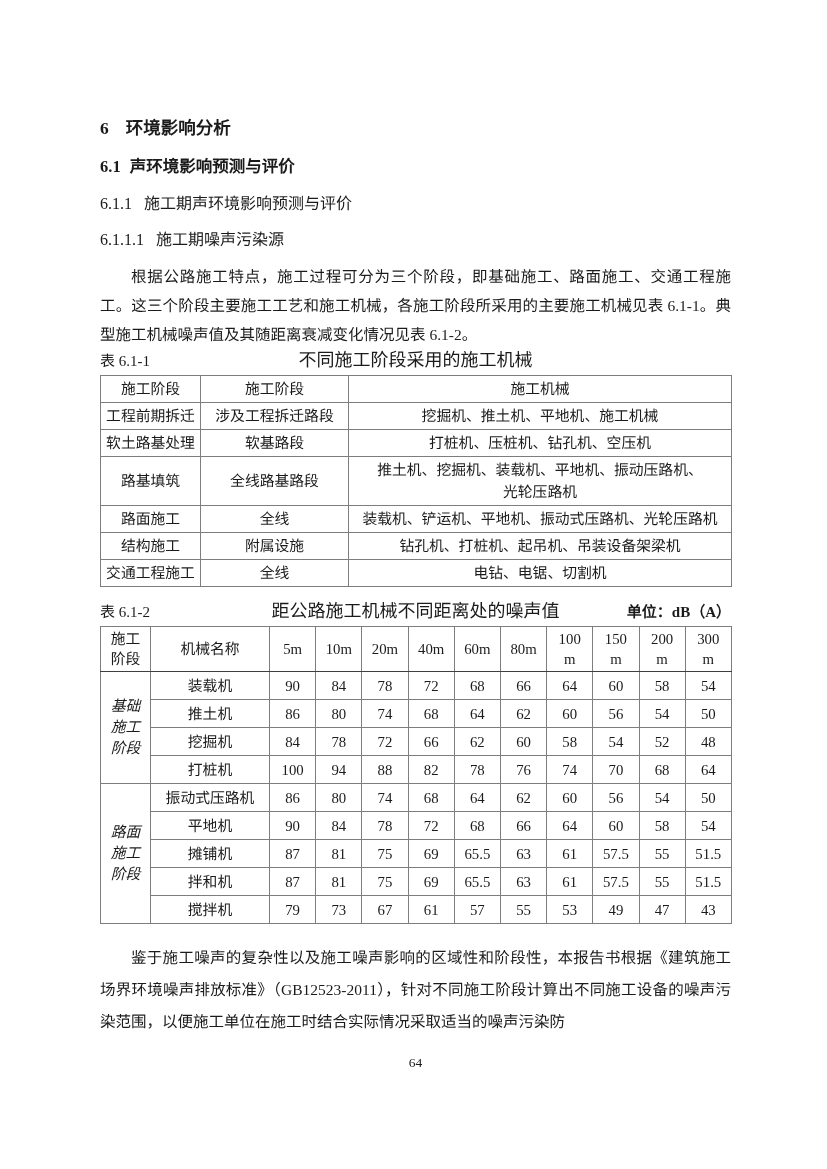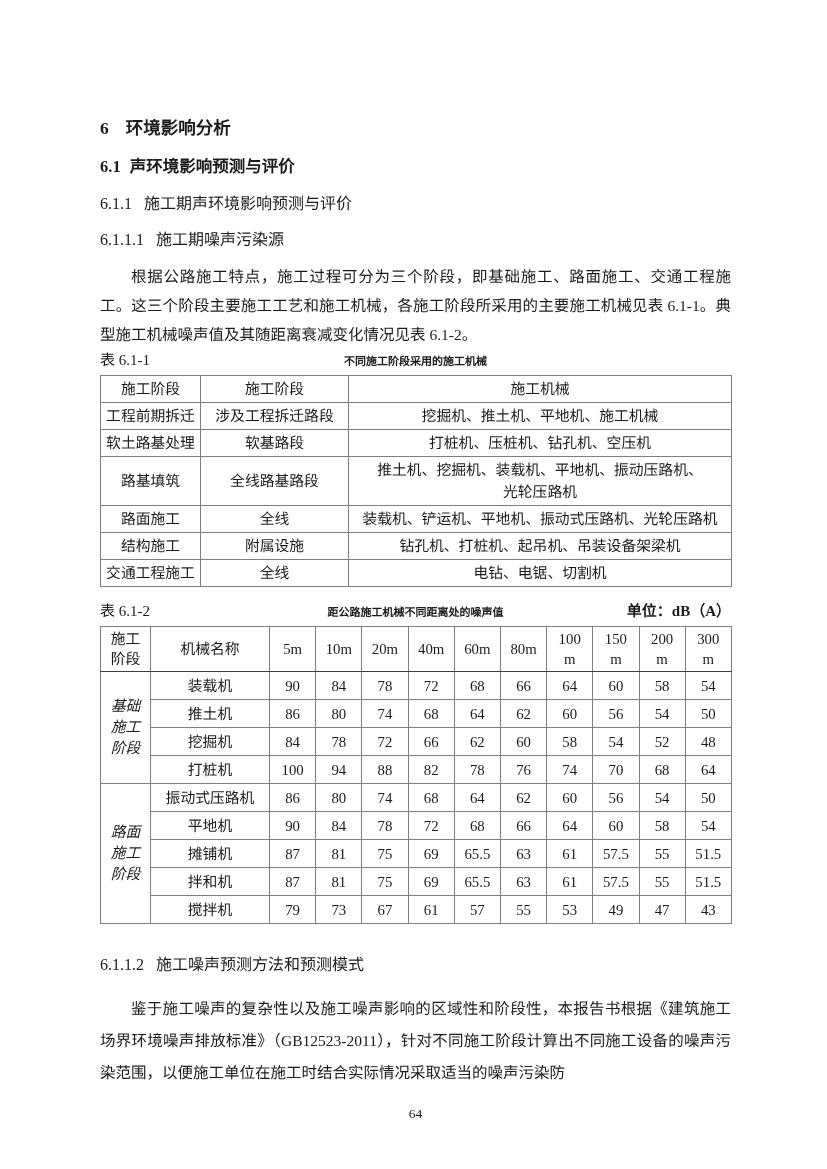--- a/index.html
+++ b/index.html
@@ -43,21 +43,21 @@
   p.method-par { margin-top: 18px; line-height: 32px; }
 
   
   .tcaption {
     display: grid; grid-template-columns: 1fr auto 1fr;
     align-items: baseline;
     margin-top: 0; font-size: 15px; line-height: 22px;
   }
   .tcaption.cap2 { margin-top: 13px; gap: 20px; }
   .tcaption .tlabel { justify-self: start; }
-  .tcaption .ttitle { font-weight: bold; font-size: 11px; }
+  .tcaption .ttitle { font-weight: normal; font-size: 18px; }
   .tcaption .tunit  { justify-self: end; font-weight: bold; }
 
   
   table {
     border-collapse: collapse; table-layout: fixed;
     width: 631px; margin-top: 3px;
     border: 1.5px solid #3f3f3f;
   }
   th, td {
     border: 1px solid #7d7d7d;
@@ -321,21 +321,18 @@
           <td>57</td>
           <td>55</td>
           <td class="dark-left">53</td>
           <td>49</td>
           <td class="dark-left">47</td>
           <td>43</td>
         </tr>
       </tbody>
   </table>
 
-  <h4 class="h-l4 h-l4b">
-    <span class="hnum">6.1.1.2</span><span>施工噪声预测方法和预测模式</span>
-  </h4>
 
   <p class="body-par method-par">鉴于施工噪声的复杂性以及施工噪声影响的区域性和阶段性，本报告书根据《建筑施工场界环境噪声排放标准》（GB12523-2011），针对不同施工阶段计算出不同施工设备的噪声污染范围，以便施工单位在施工时结合实际情况采取适当的噪声污染防</p>
 
   <div class="pagenum">64</div>
 
 </div>
 
 </body></html>

